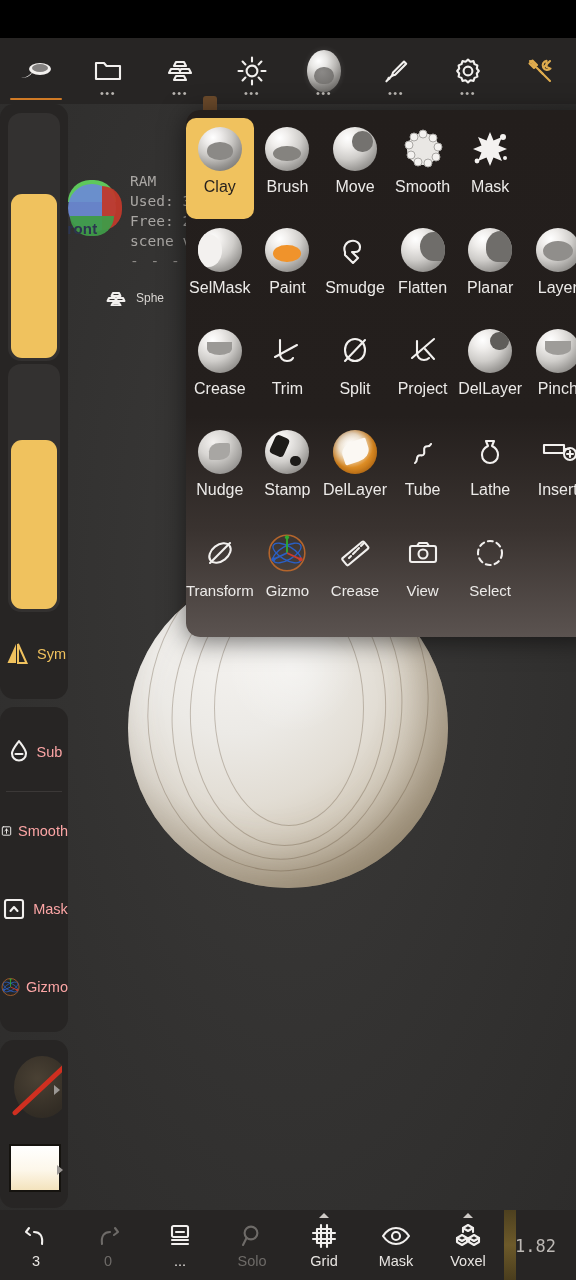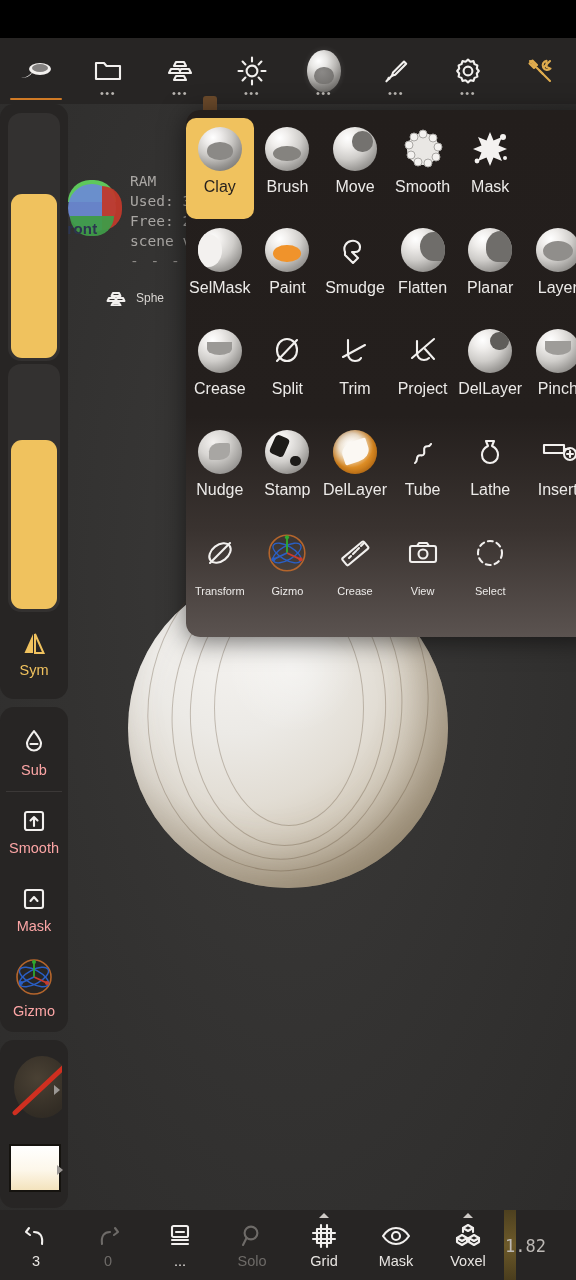--- a/index.html
+++ b/index.html
@@ -57,21 +57,21 @@
     background:radial-gradient(circle at 34% 26%, #ffffff 0%, #e7e6e4 22%, #b9b7b4 46%, #8d8b88 64%, #6d6b68 82%, #8f8d8a 100%);
     box-shadow:0 0 6px rgba(255,255,255,.12);position:relative;}
   .orb:after{content:"";position:absolute;left:22%;top:40%;width:56%;height:42%;border-radius:50% 50% 45% 45%;
     background:radial-gradient(ellipse at 40% 30%, #8b8987, #6f6d6a);}
 
   
   .sidebar{position:absolute;left:0;top:104px;width:68px;height:1106px;}
   .sb-group{background:#272524;border-radius:14px;margin-bottom:8px;padding:6px 0;}
   .slider{width:52px;margin:3px auto;height:248px;background:#333130;border-radius:13px;position:relative;overflow:hidden;}
   .slider .fill{position:absolute;left:3px;right:3px;bottom:3px;background:#f0c25e;border-radius:11px;}
-  .sb-btn{height:78px;display:flex;flex-direction:column;align-items:center;justify-content:center;gap:5px;color:#eceae8;}
+  .sb-btn{height:78px;display:flex;flex-direction:row;align-items:center;justify-content:center;gap:5px;color:#eceae8;}
   .sb-btn .lbl{font-size:14.5px;color:#fca5a5;}
   .sb-btn.accent .lbl{color:#f0c25e;}
   .sb-div{height:1px;background:#3b3837;margin:0 6px;}
   .swatch-alpha{height:88px;margin:0 auto;width:56px;position:relative;border-radius:8px;overflow:hidden;}
   .swatch-alpha .disc{position:absolute;left:8px;top:10px;width:56px;height:62px;border-radius:50%;
       background:radial-gradient(circle at 42% 36%, #4a4134, #332d25 70%, #2b2722 100%);}
   .swatch-alpha .slash{position:absolute;left:-3px;top:40px;width:76px;height:5px;background:#cf2f20;transform:rotate(-43deg);border-radius:3px;}
   .swatch-col{height:64px;margin:4px auto 0;width:62px;position:relative;}
   .swatch-col .box{position:absolute;left:6px;top:6px;width:52px;height:48px;background:linear-gradient(#ffffff 0%,#fdf7ea 55%,#f4e3bd 100%);border:2px solid #15130f;}
   .caret{position:absolute;right:2px;top:50%;transform:translateY(-50%);width:0;height:0;border-top:5px solid transparent;border-bottom:5px solid transparent;border-left:6px solid #9b9794;}
@@ -80,21 +80,21 @@
   .palette{position:absolute;left:186px;top:110px;width:406px;border-radius:14px 0 0 14px;
     background:linear-gradient(180deg,#231e1c 0%,#241f1d 58%,#3a3330 80%,#5b5350 100%);
     box-shadow:0 4px 26px rgba(0,0,0,.55);padding:8px 0 14px 0;overflow:hidden;}
   .pal-tail{position:absolute;left:203px;top:96px;width:14px;height:22px;background:#6b4a2b;border-radius:3px 3px 0 0;}
   .prow{display:flex;}
   .pcell{width:67.6px;height:101px;display:flex;flex-direction:column;align-items:center;justify-content:flex-start;padding-top:8px;position:relative;}
   .pcell.sel{background:#f0c25e;border-radius:10px;}
   .pcell .pico{width:46px;height:46px;display:flex;align-items:center;justify-content:center;margin-bottom:6px;}
   .pcell .plbl{font-size:16px;color:#eceae8;line-height:18px;white-space:nowrap;}
   .pcell.sel .plbl{color:#241f1d;}
-  .r5 .pcell .plbl{font-size:11px;}
+  .r5 .pcell .plbl{font-size:15px;}
 
   
   .bo{width:44px;height:44px;border-radius:50%;position:relative;overflow:hidden;
       background:radial-gradient(circle at 33% 25%, #ffffff 0%, #f0eeec 20%, #cfcdca 48%, #a2a09d 70%, #7d7b78 90%, #9b9996 100%);}
   .bo .blob{position:absolute;background:#7e7c79;border-radius:50%;}
   .bo.clay{background:radial-gradient(circle at 34% 24%, #ffffff 0%, #eeeceb 18%, #c9c7c4 44%, #969491 68%, #6e6c69 92%);}
   .bo.clay .blob{left:22%;top:34%;width:58%;height:40%;border-radius:50% 50% 48% 48%;background:#8b8986;}
   .bo.brush .blob{left:18%;top:44%;width:62%;height:34%;border-radius:50%;background:#85837f;}
   .bo.move .blob{left:44%;top:10%;width:46%;height:46%;background:#74726f;}
   .bo.drag .blob{left:50%;top:6%;width:46%;height:44%;background:#74726f;border-radius:50% 50% 50% 6%;}
@@ -118,21 +118,21 @@
 
   
   .botbar{position:absolute;left:0;bottom:0;width:576px;height:70px;background:#272524;display:flex;align-items:center;}
   .bb-item{flex:1;height:70px;position:relative;display:flex;flex-direction:column;align-items:center;justify-content:center;gap:2px;}
   .bb-item.hl{background:linear-gradient(180deg,#4d401f,#6d5a2a 50%,#4a3d1d);}
   .bb-ico{height:30px;display:flex;align-items:center;justify-content:center;color:#f1efed;}
   .bb-lbl{font-size:14.5px;color:#e8e5e2;}
   .bb-item.dim .bb-ico,.bb-item.dim .bb-lbl{color:#6e6b68;}
   .bb-item.hl .bb-ico,.bb-item.hl .bb-lbl{color:#efd9a4;}
   .bb-caret{position:absolute;top:3px;left:50%;transform:translateX(-50%);width:0;height:0;border-left:5px solid transparent;border-right:5px solid transparent;border-bottom:5px solid #cfcbc7;}
-  .version{position:absolute;right:30px;bottom:24px;color:#bdb9b5;font-size:17px;
+  .version{position:absolute;right:20px;bottom:24px;color:#bdb9b5;font-size:17px;
     font-family:"DejaVu Sans Mono","Liberation Mono",monospace;}
   
   .right-clip{position:absolute;right:0;bottom:0;width:60px;height:70px;background:#272524;}
 </style>
 </head>
 <body>
 
 <div id="root">
 
   <div class="viewport">
@@ -434,34 +434,34 @@
         <div class="pico">
             <div class="bo crease">
               <div class="blob"></div>
             </div>
           </div>
         <div class="plbl">Crease</div>
       </div>
       <div class="pcell">
         <div class="pico">
           <svg width="40" height="40" viewBox="0 0 40 40">
+            <path class="ln" d="M13 9v14c0 4 3 7 7 7 3 0 5-1 6-3"></path>
+            <path class="ln" d="M8 26l22-12"></path>
+          </svg>
+        </div>
+        <div class="plbl">Trim</div>
+      </div>
+      <div class="pcell">
+        <div class="pico">
+          <svg width="40" height="40" viewBox="0 0 40 40">
             <path class="ln" d="M20 8c6 0 10 5 10 11s-4 11-10 11-10-5-10-11 4-11 10-11z"></path>
             <path class="ln" d="M10 30L30 9"></path>
           </svg>
         </div>
         <div class="plbl">Split</div>
-      </div>
-      <div class="pcell">
-        <div class="pico">
-          <svg width="40" height="40" viewBox="0 0 40 40">
-            <path class="ln" d="M13 9v14c0 4 3 7 7 7 3 0 5-1 6-3"></path>
-            <path class="ln" d="M8 26l22-12"></path>
-          </svg>
-        </div>
-        <div class="plbl">Trim</div>
       </div>
       <div class="pcell">
         <div class="pico">
           <svg width="40" height="40" viewBox="0 0 40 40">
             <path class="ln" d="M14 10v12c0 4 3 7 7 7 2 0 4-1 5-2"></path>
             <path class="ln" d="M9 27L31 8"></path>
               <path class="ln" d="M22 18l9 10"></path>
           </svg>
         </div>
         <div class="plbl">Project</div>

